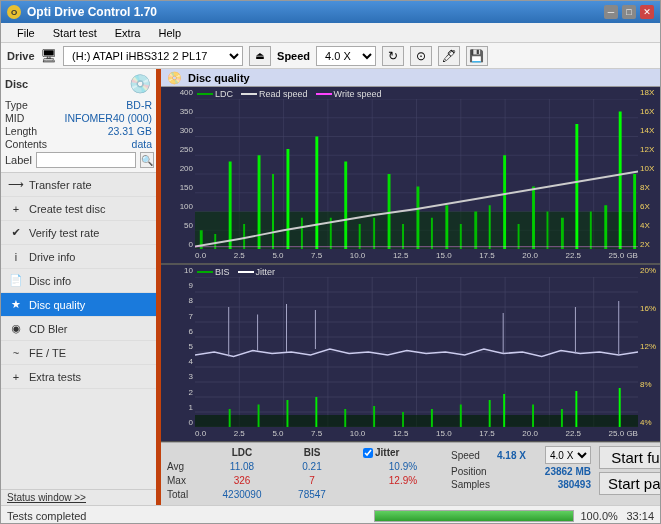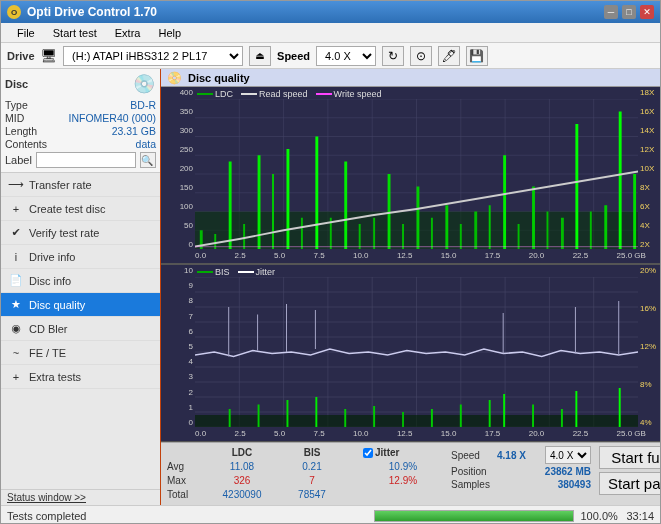--- a/index.html
+++ b/index.html
@@ -139,21 +139,21 @@
     
     .main-content {
       display: flex;
       height: calc(524px - 22px - 20px - 26px - 20px);
     }
 
     
     .sidebar {
       width: 160px;
       background: #e8e8e8;
-      border-right: 1px solid #c2410c;
+      border-right: 5px solid #c2410c;
       display: flex;
       flex-direction: column;
       flex-shrink: 0;
     }
 
     
     .disc-info-panel {
       background: #f5f5f5;
       border-bottom: 1px solid #ccc;
       padding: 4px;
@@ -337,21 +337,21 @@
       color: #f0d060;
       text-align: left;
       line-height: 1;
     }
 
     
     .x-axis {
       position: absolute;
       bottom: 0;
       left: 34px;
-      right: 14px;
+      right: 22px;
       height: 14px;
       display: flex;
       justify-content: space-between;
     }
     .x-label {
       font-size: 8px;
       color: #ccc;
       line-height: 14px;
     }
 

